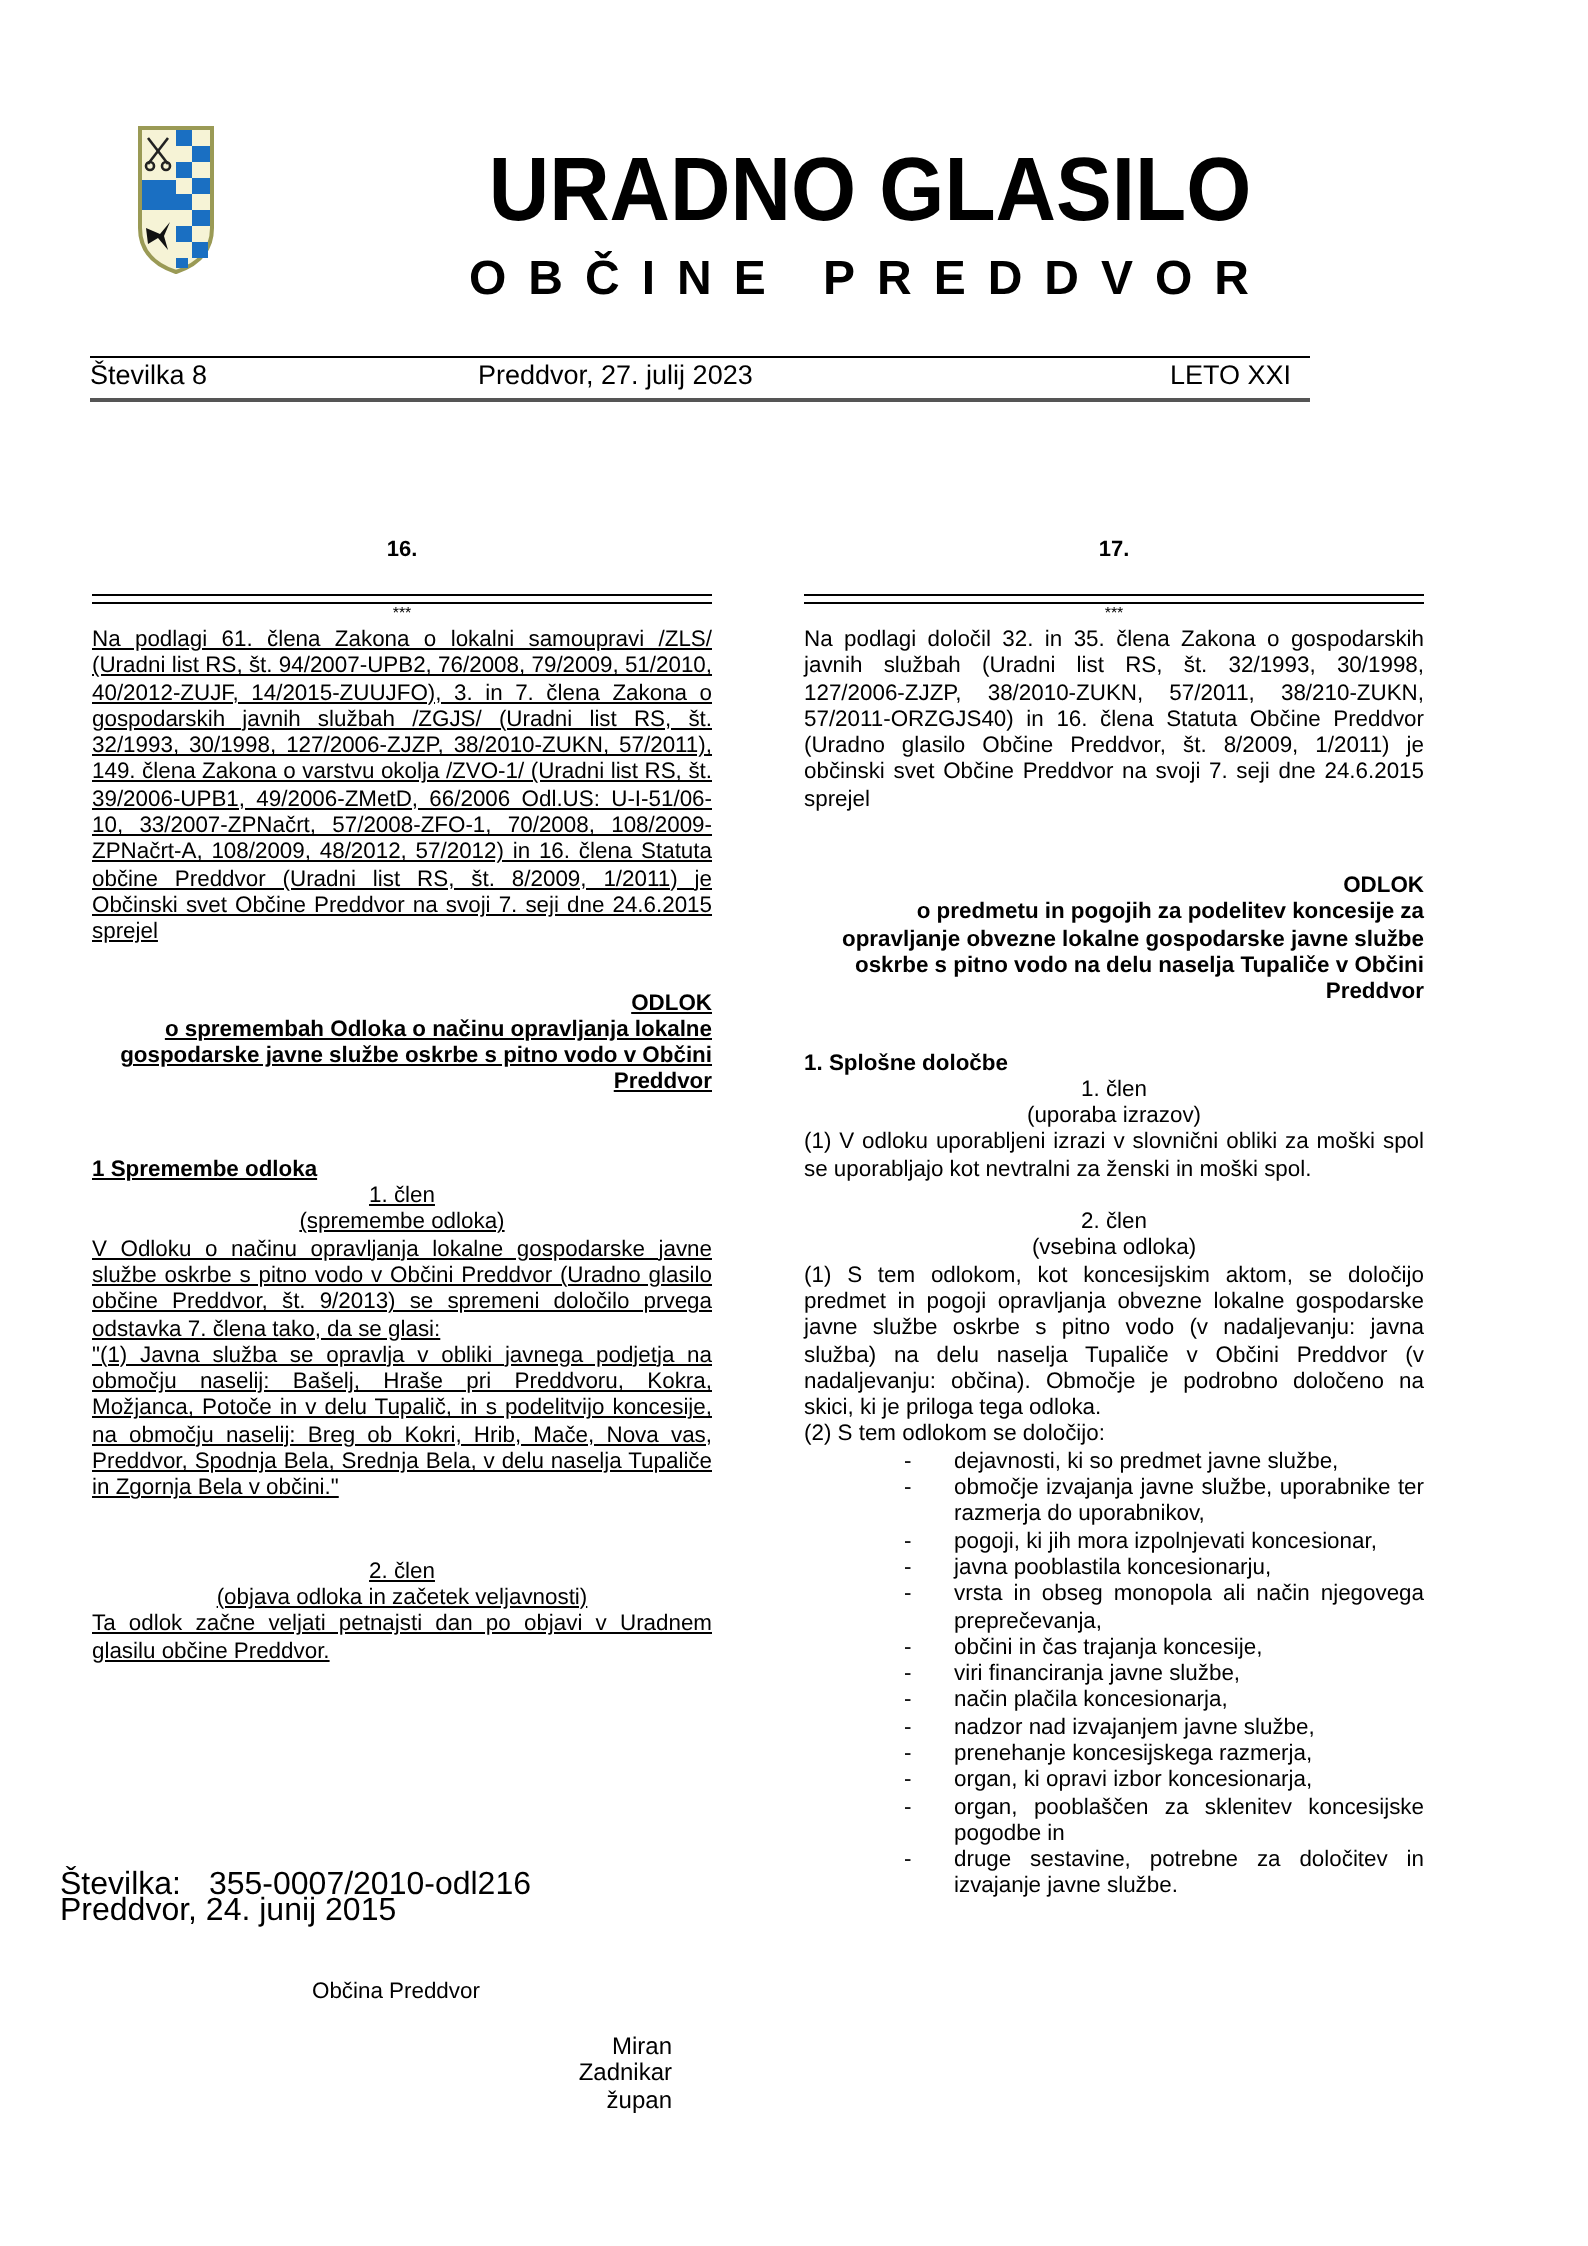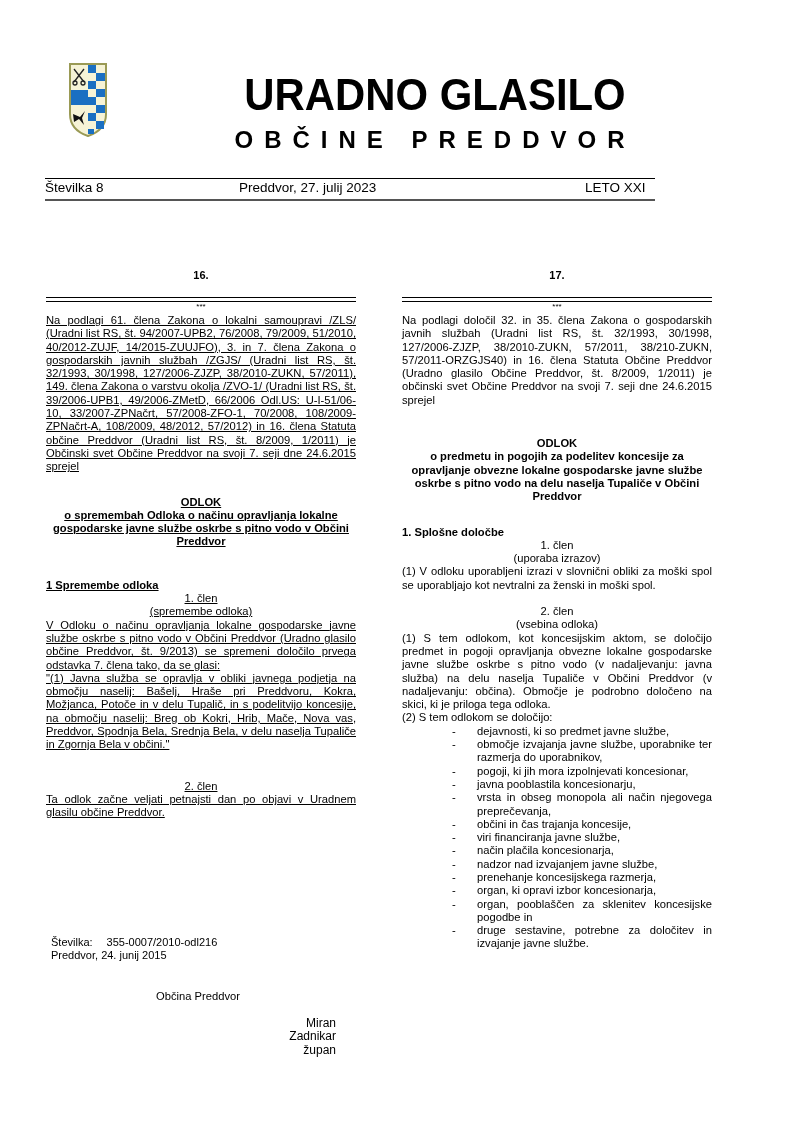--- a/index.html
+++ b/index.html
@@ -15,21 +15,21 @@
   .infobar { position: absolute; left: 45px; top: 180px; width: 610px; height: 16px; font-size: 13.5px; line-height: 16px; }
   .infobar span { position: absolute; top: 0; }
   .col { position: absolute; width: 310px; font-size: 11.2px; line-height: 13.3px; }
   .col.left { left: 46px; text-decoration: underline; }
   .col.right { left: 402px; }
   .num { text-align: center; font-weight: bold; font-size: 11px; position: absolute; width: 310px; }
   .dbl { position: absolute; width: 310px; height: 3px; border-top: 1px solid #000; border-bottom: 1px solid #000; }
   .stars { position: absolute; width: 310px; text-align: center; font-size: 8px; line-height: 8px; }
   .just { text-align: justify; margin: 0; }
   .center { text-align: center; margin: 0; }
-  .bold { font-weight: bold; }
+  .bold { font-weight: bold; text-align: right; }
   .sec { font-weight: bold; margin: 0; }
   ul.dash { list-style: none; margin: 0; padding: 0 0 0 50px; }
   ul.dash li { position: relative; padding-left: 25px; text-align: justify; }
   ul.dash li::before { content: "-"; position: absolute; left: 0; top: 0; }
   .blk { position: absolute; }
 </style>
 </head>
 <body>
 
 <svg class="crest" viewBox="0 0 40 76">
@@ -73,24 +73,25 @@
   <p class="center bold">ODLOK</p>
   <p class="center bold">o spremembah Odloka o načinu opravljanja lokalne gospodarske javne službe oskrbe s pitno vodo v Občini Preddvor</p>
   <div style="height:30px;"></div>
   <p class="sec">1    Spremembe odloka</p>
   <p class="center">1. člen</p>
   <p class="center">(spremembe odloka)</p>
   <p class="just">V Odloku o načinu opravljanja lokalne gospodarske javne službe oskrbe s pitno vodo v Občini Preddvor (Uradno glasilo občine Preddvor, št. 9/2013) se spremeni določilo prvega odstavka 7. člena tako, da se glasi:</p>
   <p class="just">"(1) Javna služba se opravlja v obliki javnega podjetja na območju naselij: Bašelj, Hraše pri Preddvoru, Kokra, Možjanca, Potoče in v delu Tupalič, in s podelitvijo koncesije, na območju naselij: Breg ob Kokri, Hrib, Mače, Nova vas, Preddvor, Spodnja Bela, Srednja Bela, v delu naselja Tupaliče in Zgornja Bela v občini."</p>
   <div style="height:28px;"></div>
   <p class="center">2. člen</p>
+  <p class="center">(objava odloka in začetek veljavnosti)</p>
   <p class="just">Ta odlok začne veljati petnajsti dan po objavi v Uradnem glasilu občine Preddvor.</p>
 </div>
 
-<div class="blk" style="left:51px; top:936px; font-size:11px; line-height:13.3px;">
+<div class="blk" style="left:30px; top:936px; font-size:16px; line-height:13.3px;">
   <div><span>Številka:</span><span style="display:inline-block; width:14px;"></span><span>355-0007/2010-odl216</span></div>
   <div>Preddvor, 24. junij 2015</div>
 </div>
 <div class="blk" style="left:156px; top:990px; font-size:11.2px;">Občina Preddvor</div>
 <div class="blk" style="left:256px; top:1017px; width:80px; text-align:right; font-size:12px; line-height:13.3px;">
   <div>Miran Zadnikar</div>
   <div>župan</div>
 </div>
 
 <div class="num" style="left:402px; top:269px;">17.</div>

